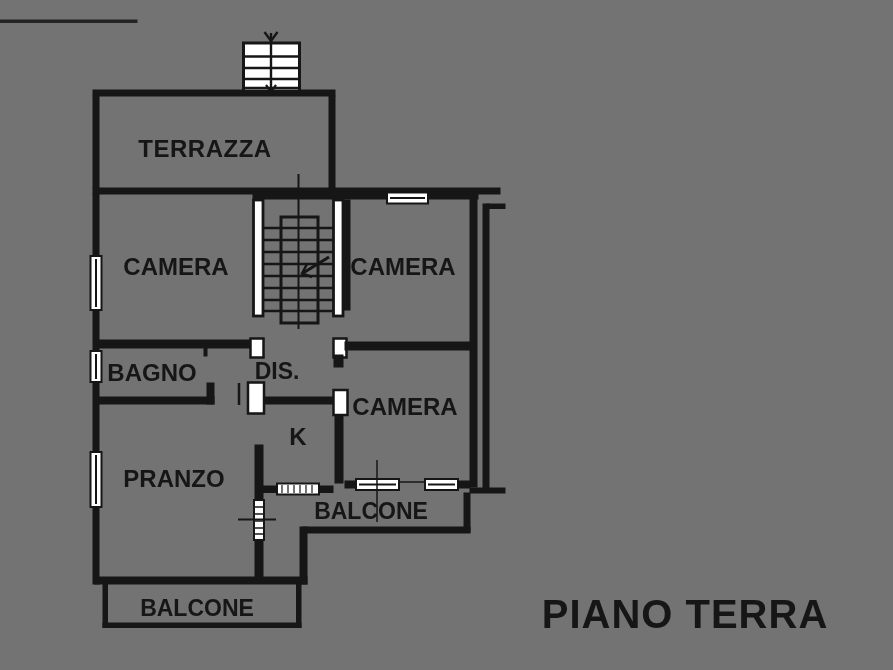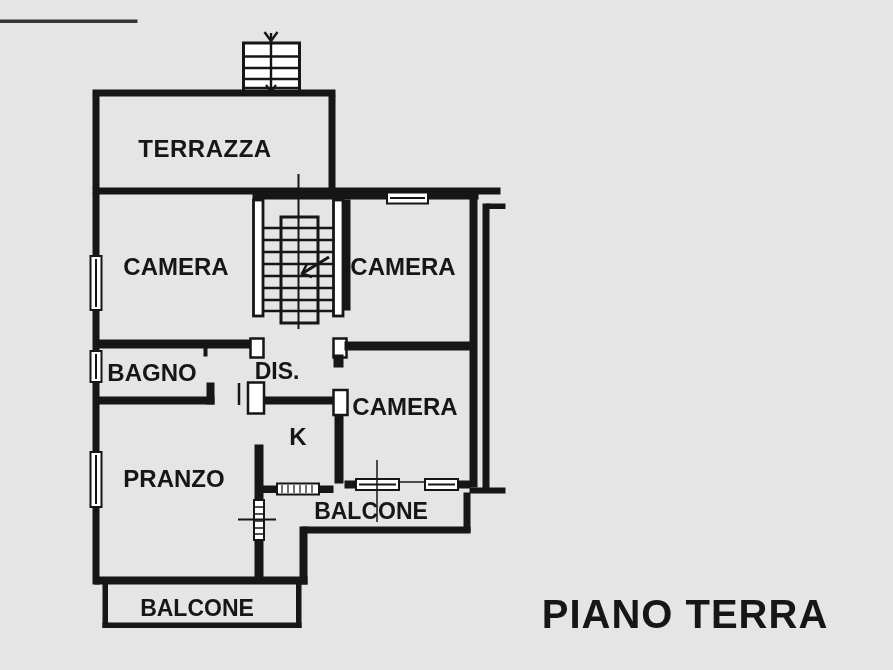--- a/index.html
+++ b/index.html
@@ -1,16 +1,16 @@
 <!DOCTYPE html>
 <html><head>
 <meta charset="utf-8">
 <style>
   html,body{margin:0;padding:0;background:#ffffff;}
-  .canvas{position:relative;width:893px;height:670px;background:#e5e5e5;overflow:hidden;
+  .canvas{position:relative;width:893px;height:670px;background:#737373;overflow:hidden;
           font-family:"Liberation Sans", sans-serif;}
   svg{position:absolute;left:0;top:0;}
   text{font-family:"Liberation Sans", sans-serif;font-weight:bold;}
 </style>
 </head>
 <body>
 
 <div class="canvas">
 <svg width="893" height="670" viewBox="0 0 893 670">
   <g fill="#161616">

